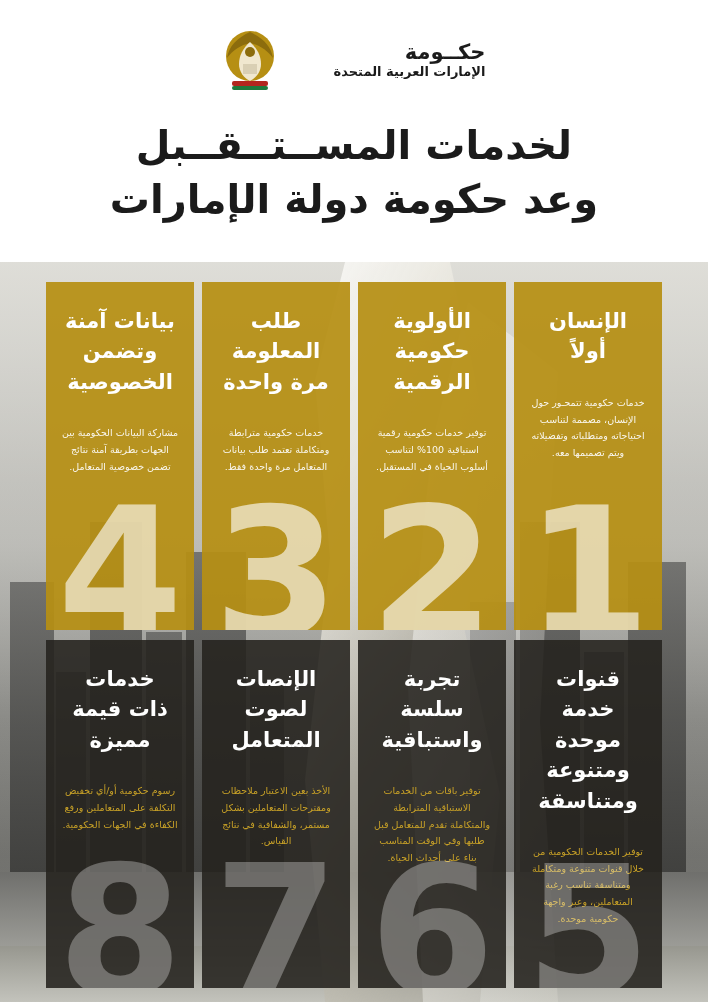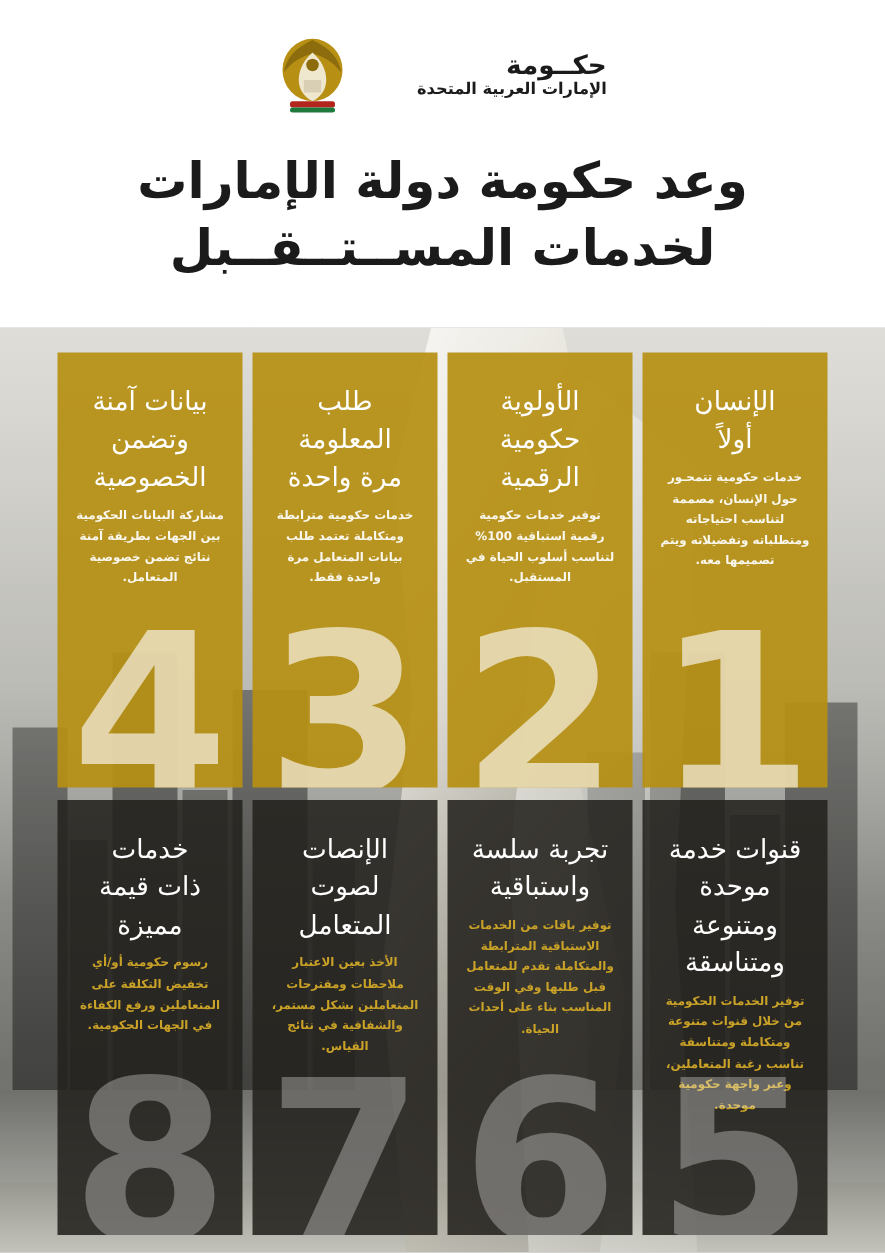--- a/index.html
+++ b/index.html
@@ -102,30 +102,30 @@
     overflow:hidden;
     padding:24px 14px 0 14px;
     text-align:center;
   }
   .card.gold { background:rgba(182,143,19,0.93); }
   .card.dark { background:rgba(36,34,30,0.88); }
 
   .card-title {
     color:#ffffff;
     font-size:21px;
-    font-weight:normal;
+    font-weight:bold;
     line-height:1.45;
     letter-spacing:.5px;
   }
   .card-desc {
-    margin-top:8px;
+    margin-top:28px;
     color:rgba(255,255,255,0.92);
     font-size:9.5px;
     line-height:1.75;
-    font-weight:bold;
+    font-weight:normal;
   }
   .card.dark .card-desc { color:#c9a227; }
   .card-num {
     position:absolute;
     bottom:-34px; left:0; width:100%;
     text-align:center;
     font-size:180px;
     font-weight:bold;
     line-height:1;
     color:rgba(255,255,255,0.62);
@@ -152,22 +152,22 @@
           <path d="M27 16 C20 22 16 30 16 38 C16 46 21 52 27 55 C33 52 38 46 38 38 C38 30 34 22 27 16 Z" fill="#f0e7cf"></path>
           <circle cx="27" cy="26" r="5" fill="#8c6c0d"></circle>
           <rect x="9" y="55" width="36" height="5" rx="2" fill="#b3261e"></rect>
           <rect x="9" y="60" width="36" height="4" rx="2" fill="#1e7a3c"></rect>
           <path d="M20 38 h14 v10 h-14 z" fill="#d9cfb4"></path>
         </svg>
       </div>
     </div>
 
     <div class="headline">
+      <span class="ln">لخدمات المســتــقــبل</span>
       <span class="ln">وعد حكومة دولة الإمارات</span>
-      <span class="ln">لخدمات المســتــقــبل</span>
     </div>
   </div>
 
   <div class="photo">
     <div class="sky-haze"></div>
     <div class="bld" style="left:10px;  width:44px; height:300px;"></div>
     <div class="bld" style="left:56px;  width:30px; height:210px;"></div>
     <div class="bld" style="left:90px;  width:52px; height:360px;"></div>
     <div class="bld" style="left:146px; width:36px; height:250px;"></div>
     <div class="bld" style="left:186px; width:60px; height:330px;"></div>

